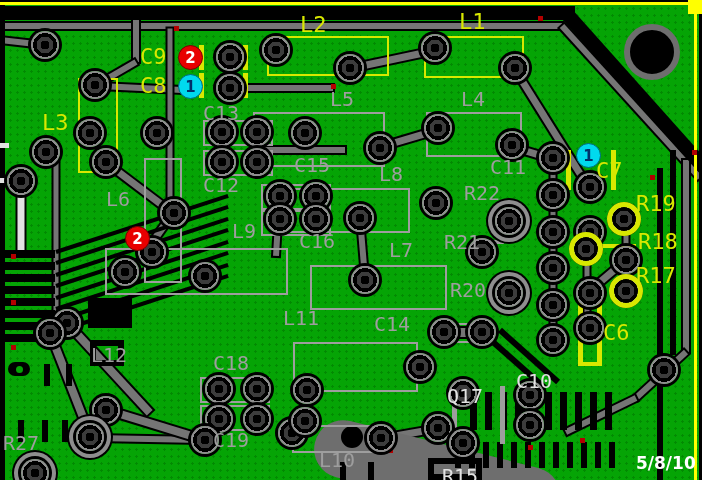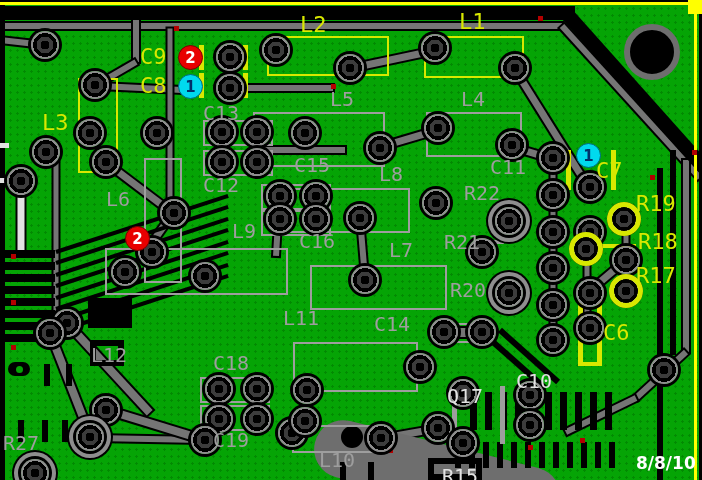--- a/index.html
+++ b/index.html
@@ -281,14 +281,14 @@
       <div class="lbl lbl-gray" style="left: 3px; top: 428px;">R27</div>
       <div class="lbl lbl-gray" style="left: 319px; top: 445px;">L10</div>
       <div class="lbl lbl-white" style="left: 447px; top: 381px;">Q17</div>
       <div class="lbl lbl-white" style="left: 516px; top: 366px;">C10</div>
       <div class="lbl lbl-white" style="left: 442px; top: 461px;">R15</div>
       <div class="marker marker-red" style="left: 178px; top: 40px;">2</div>
       <div class="marker marker-cyan" style="left: 178px; top: 69px;">1</div>
       <div class="marker marker-red" style="left: 125px; top: 221px;">2</div>
       <div class="marker marker-cyan" style="left: 576px; top: 138px;">1</div>
     </div>
-  <div id="date" style="left:636px;top:453px;">8/8/10</div>
+  <div id="date" style="left:636px;top:453px;">5/8/10</div>
 </div>
 
 </body></html>

